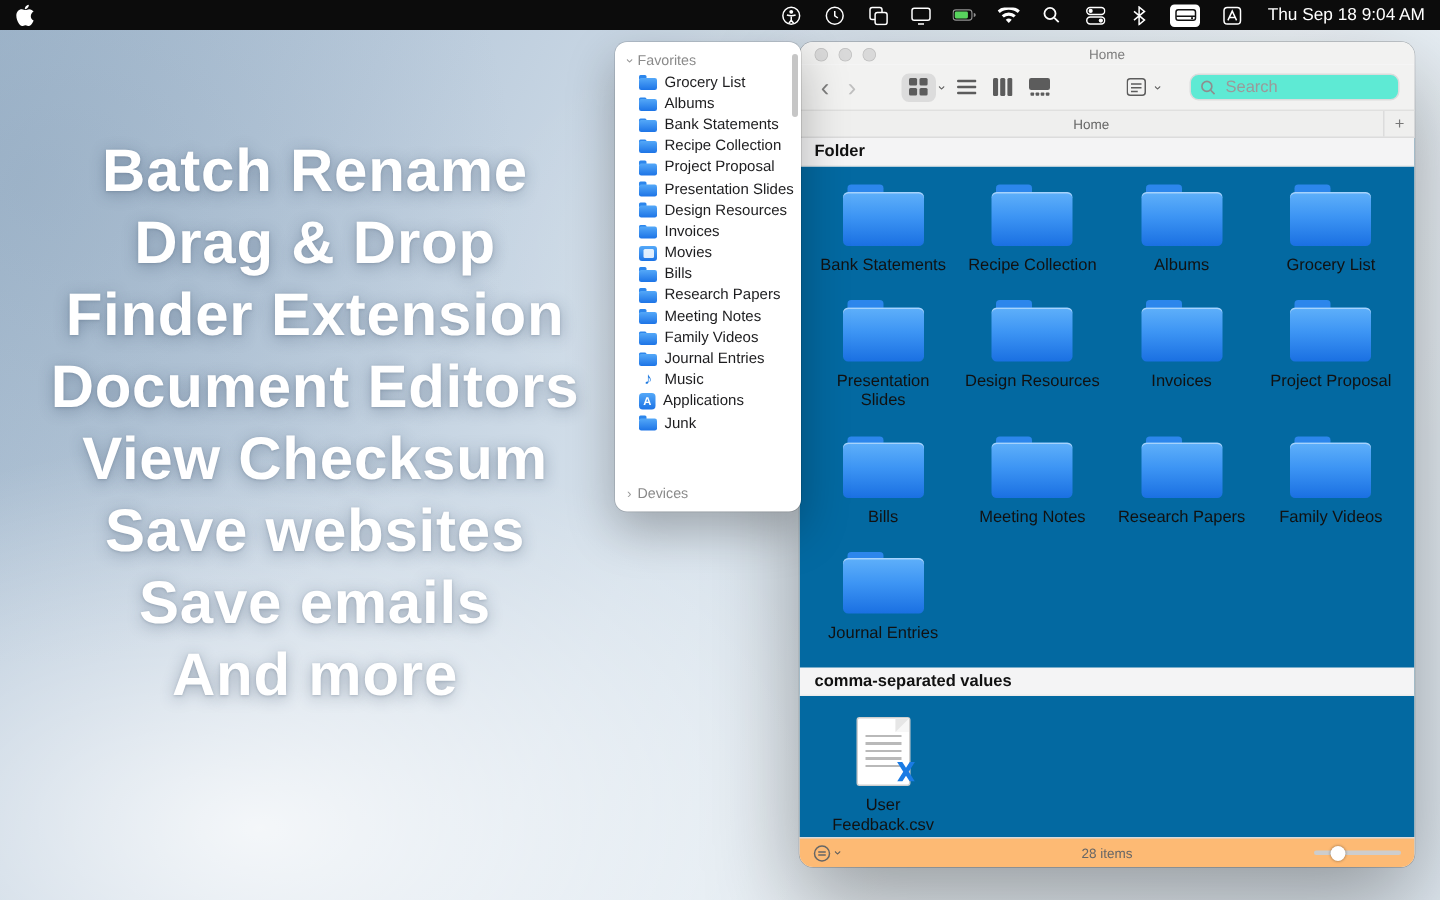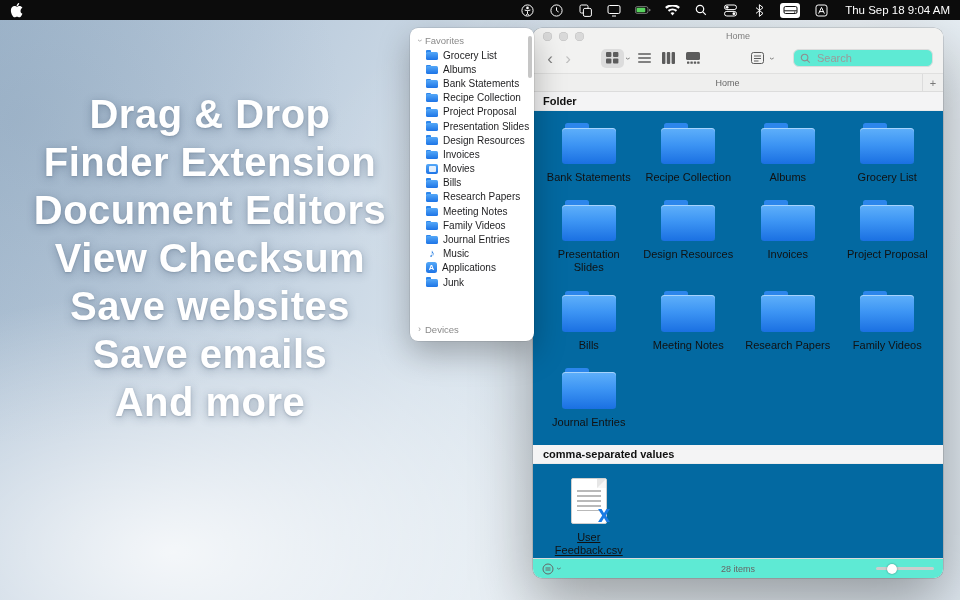--- a/index.html
+++ b/index.html
@@ -73,21 +73,21 @@
   .cell{display:flex;flex-direction:column;align-items:center;}
   .f-ico{width:54px;height:41px;position:relative;}
   .f-tab{position:absolute;left:3px;top:0;width:24px;height:9px;border-radius:2.5px 2.5px 0 0;background:#2c86ec;}
   .f-body{position:absolute;left:0;right:0;top:4.5px;bottom:0;border-radius:3.5px;background:linear-gradient(180deg,#5fb0fa 0%,#3d95f4 45%,#1a70e2 100%);box-shadow:inset 0 1px 0 rgba(255,255,255,.45);}
   .cell-label{margin-top:7px;font-size:11px;color:#111;text-align:center;line-height:1.2;max-width:90px;}
   .csv-ico{width:36px;height:46px;position:relative;margin-top:2px;}
   .pg{position:absolute;inset:0;background:#fff;border:1px solid #cfcfcf;border-radius:2px;box-sizing:border-box;}
   .pg-fold{position:absolute;right:1px;top:1px;width:0;height:0;border-left:9px solid #e6e6e6;border-top:9px solid #f7f7f7;transform:rotate(90deg);}
   .pg-lines{position:absolute;left:6px;right:6px;top:12px;height:22px;background:repeating-linear-gradient(#b9b9b9 0 1.5px,transparent 1.5px 5px);}
   .pg-x{position:absolute;right:-4px;bottom:-2px;}
-  .statusbar{height:19px;border-top:1px solid #dadada;background:#5eead4;display:flex;align-items:center;font-size:9px;color:#555;padding:0 9px;position:relative;flex:none;}
+  .statusbar{height:19px;border-top:1px solid #dadada;background:#fdba74;display:flex;align-items:center;font-size:9px;color:#555;padding:0 9px;position:relative;flex:none;}
   .count{position:absolute;left:0;right:0;text-align:center;color:#666;}
   .sb-left{display:flex;align-items:center;gap:3px;z-index:1;color:#666;}
   .sb-left .tb-chev{margin:0;}
   .slider{margin-left:auto;display:flex;align-items:center;z-index:1;}
   .track{width:58px;height:3px;background:#cdcdcd;border-radius:2px;position:relative;}
   .knob{position:absolute;left:11px;top:-3.5px;width:10px;height:10px;background:#fff;border-radius:50%;box-shadow:0 0 2px rgba(0,0,0,.45);}
 </style>
 </head>
 <body>
 
@@ -173,20 +173,21 @@
               <rect x="1" y="1" width="11" height="11" rx="2.2"></rect>
               <path d="M3.6 9.6L6.5 3.4l2.9 6.2M4.7 7.6h3.6"></path>
             </svg>
           </span>
         </span>
       <span class="mb-clock">Thu Sep 18 9:04 AM</span>
     </div>
   </div>
 
   <div class="hero" id="hero">
+      <div class="hero-line">Batch Rename</div>
       <div class="hero-line">Drag &amp; Drop</div>
       <div class="hero-line">Finder Extension</div>
       <div class="hero-line">Document Editors</div>
       <div class="hero-line">View Checksum</div>
       <div class="hero-line">Save websites</div>
       <div class="hero-line">Save emails</div>
       <div class="hero-line">And more</div>
     </div>
 
   <div class="panel">
@@ -442,21 +443,21 @@
         <div class="grid">
           <div class="cell">
             <div class="csv-ico">
               <div class="pg"></div>
               <div class="pg-fold"></div>
               <div class="pg-lines"></div>
               <span class="pg-x"><svg width="14" height="13" viewBox="0 0 13 12">
                   <path d="M1 0h3.2L6.5 3.6 8.8 0H12L8.2 6 12 12H8.8L6.5 8.4 4.2 12H1l3.8-6z" fill="#1a7be4"></path>
                 </svg></span>
             </div>
-            <div class="cell-label" style="max-width: 70px; text-decoration: underline;">User Feedback.csv</div>
+            <div class="cell-label" style="max-width: 70px;">User Feedback.csv</div>
           </div>
         </div>
       </div>
 
     <div class="statusbar">
       <span class="count">28 items</span>
       <span class="sb-left">
         <span style="display:flex;">
           <svg width="12" height="12" viewBox="0 0 12 12" fill="none" stroke="currentColor">
               <circle cx="6" cy="6" r="5"></circle>

